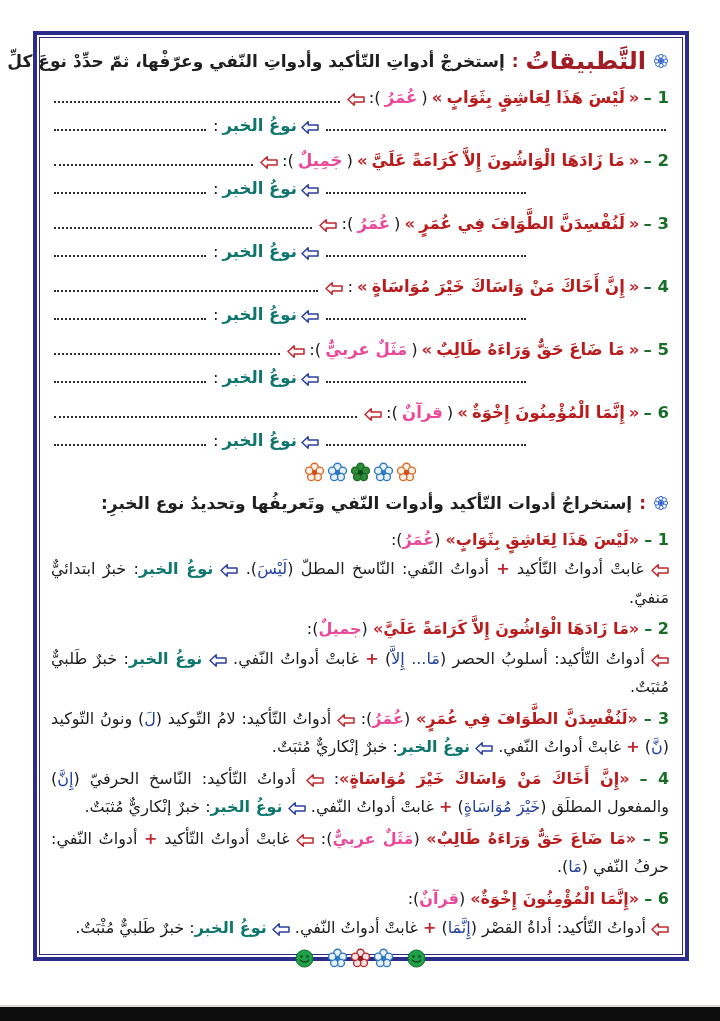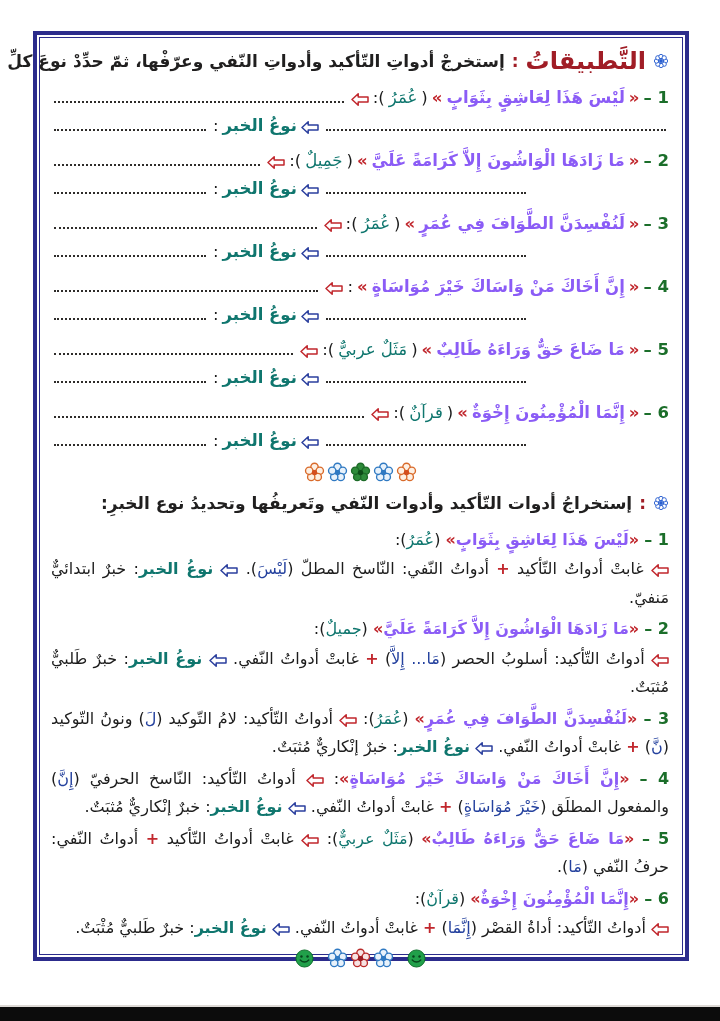--- a/index.html
+++ b/index.html
@@ -16,22 +16,22 @@
   .hdr .hrest{color:#201f1f;font-weight:600;}
   .hdr .colon{color:#a01d26;font-weight:800;}
   
   .q-item{margin-bottom:7px;}
   .qline{display:flex;align-items:baseline;gap:4px;white-space:nowrap;
          font-size:16.5px;line-height:28px;}
   .dots{flex:1 1 auto;border-bottom:2.4px dotted #2e2c2a;height:.82em;margin:0 3px;min-width:8px;}
   .dots.fixed{flex:0 0 auto;}
   .num{color:#1b6e2a;font-weight:700;}
   .qm{color:#c1272d;font-weight:700;}
-  .quote{color:#8b5cf6;font-weight:700;}
-  .src{color:#0f766e;font-weight:400;}
+  .quote{color:#b91c1c;font-weight:700;}
+  .src{color:#ec4899;font-weight:700;}
   .blk{color:#1c1c1c;}
   .plus{color:#c1272d;font-weight:700;}
   .blue{color:#24419e;font-weight:400;}
   .label{color:#0f766e;font-weight:800;}
   .icon{display:inline-block;line-height:0;}
   .icon svg{vertical-align:-3px;}
   
   .a-item{margin-bottom:3px;}
   .apar{font-size:16px;line-height:1.78;text-align:justify;margin:0 0 1px 0;}
   .apar.short{text-align:right;}

